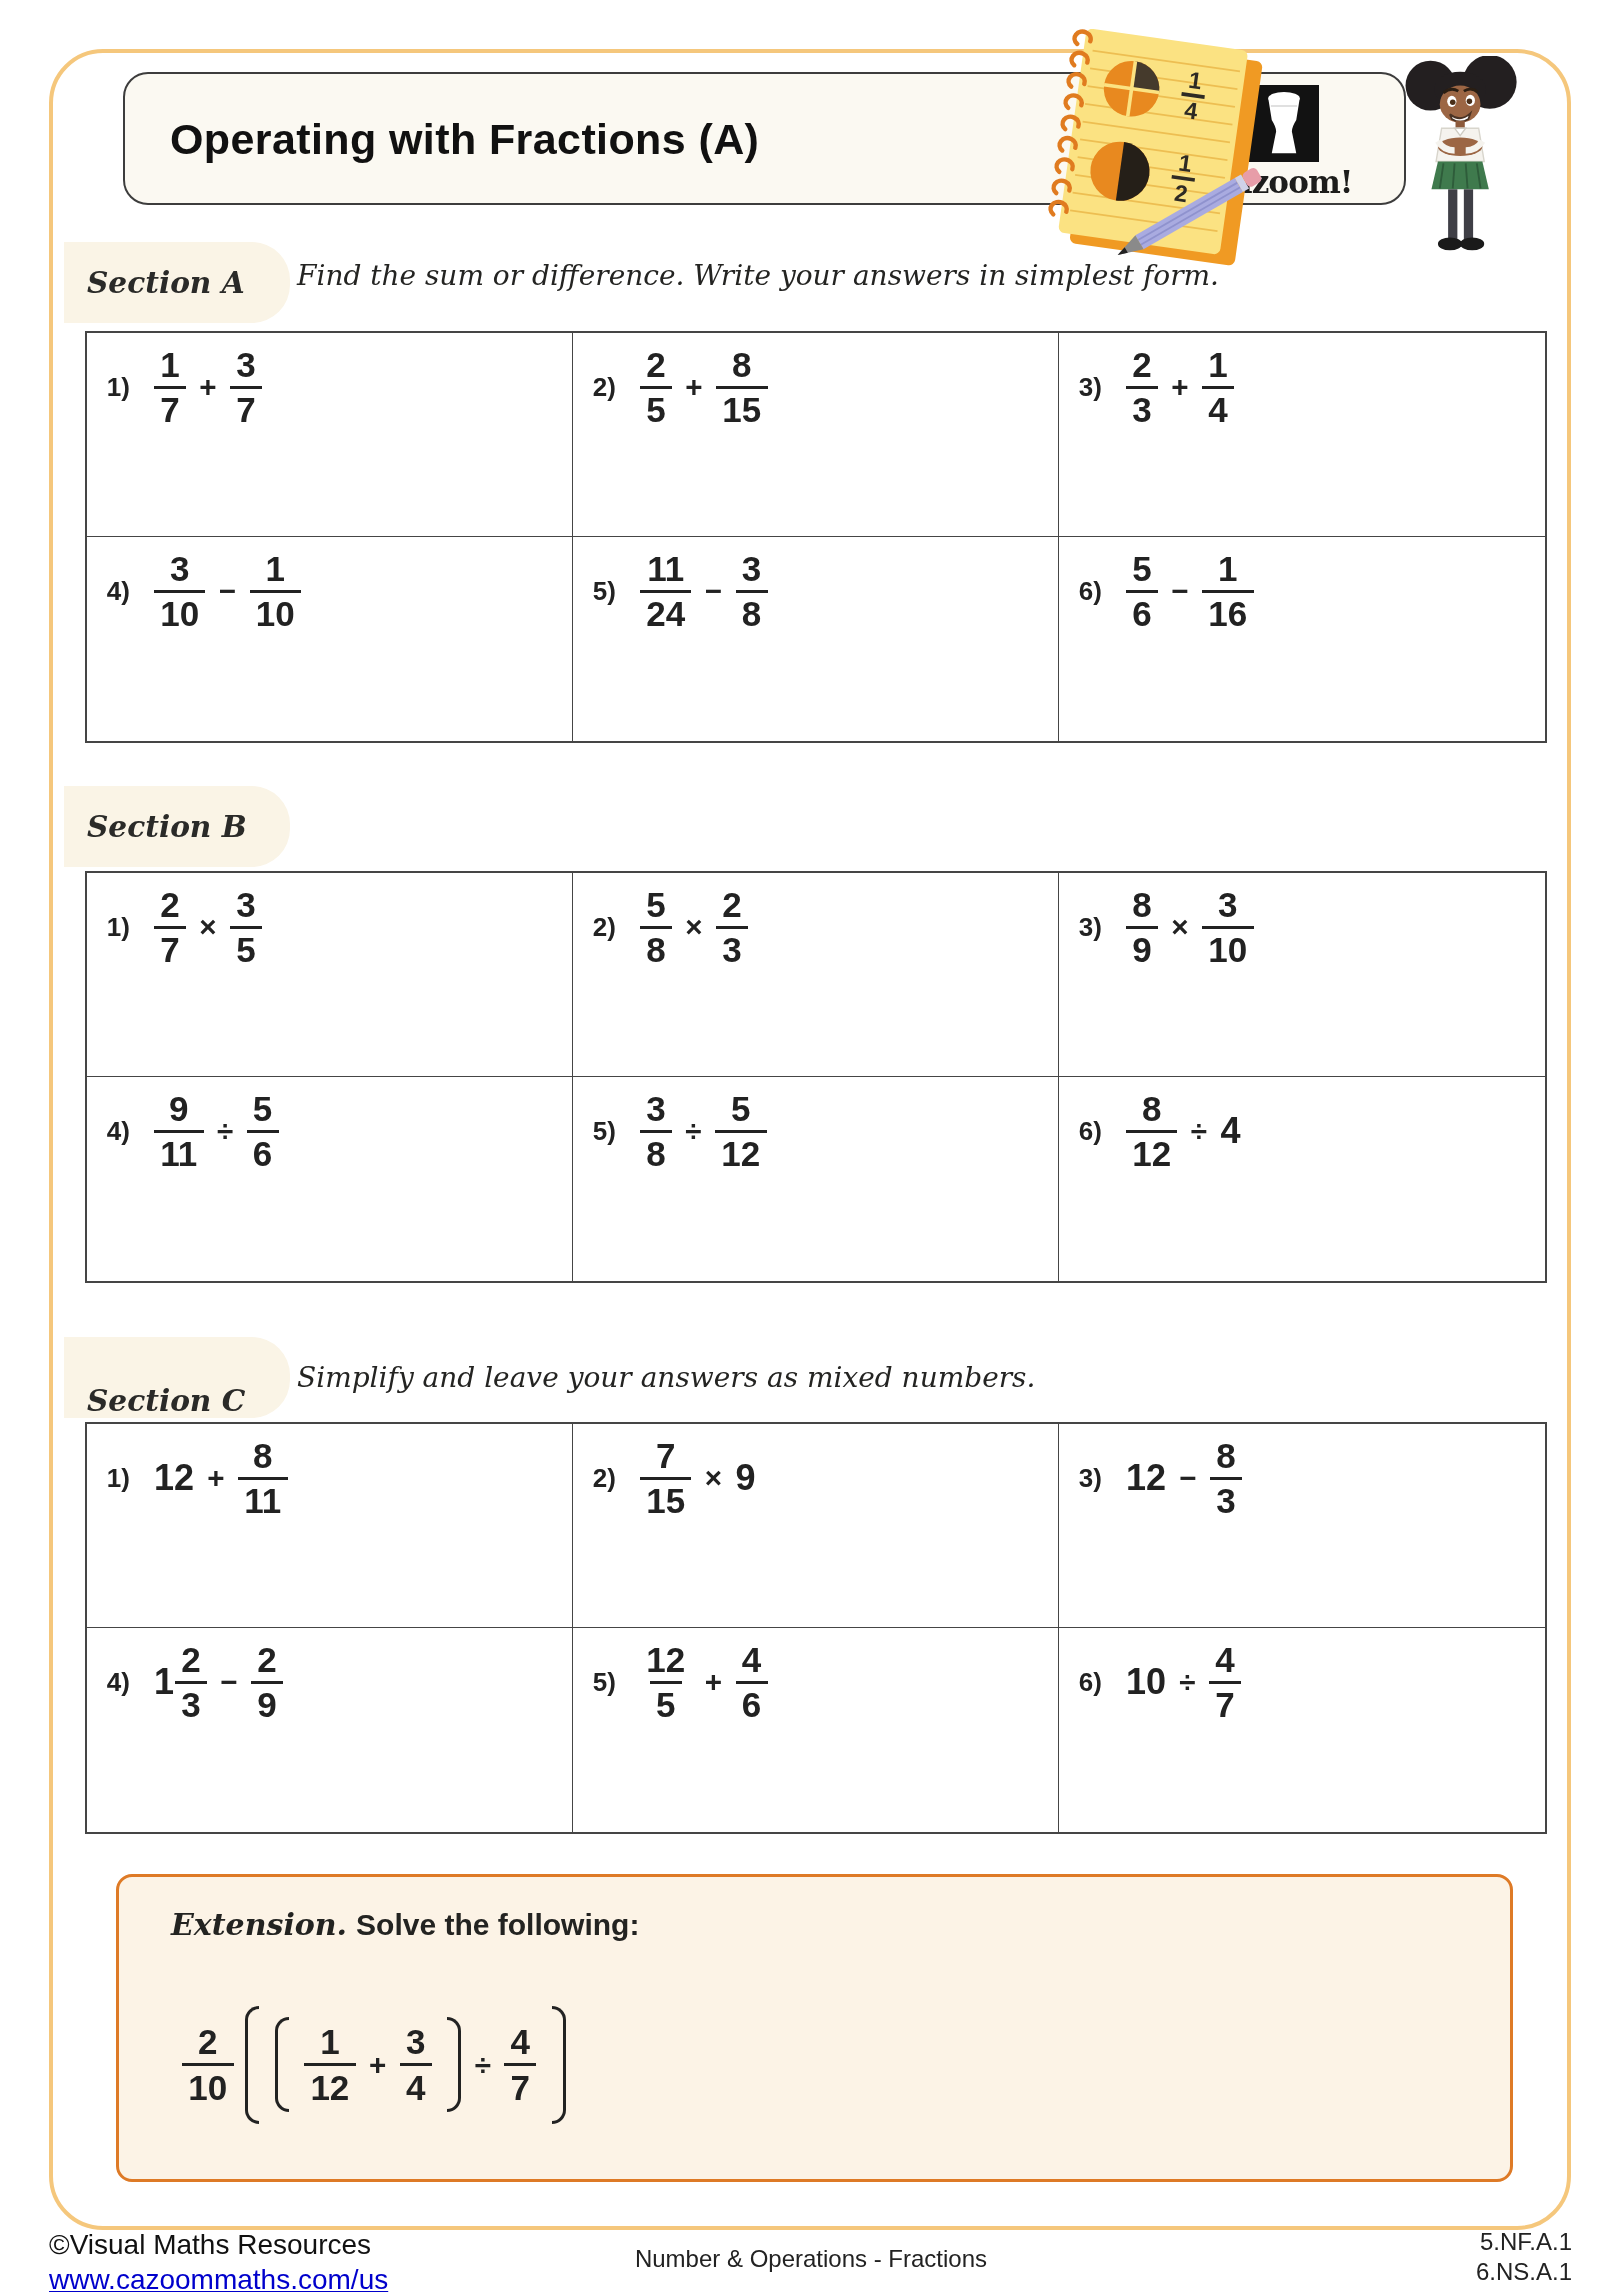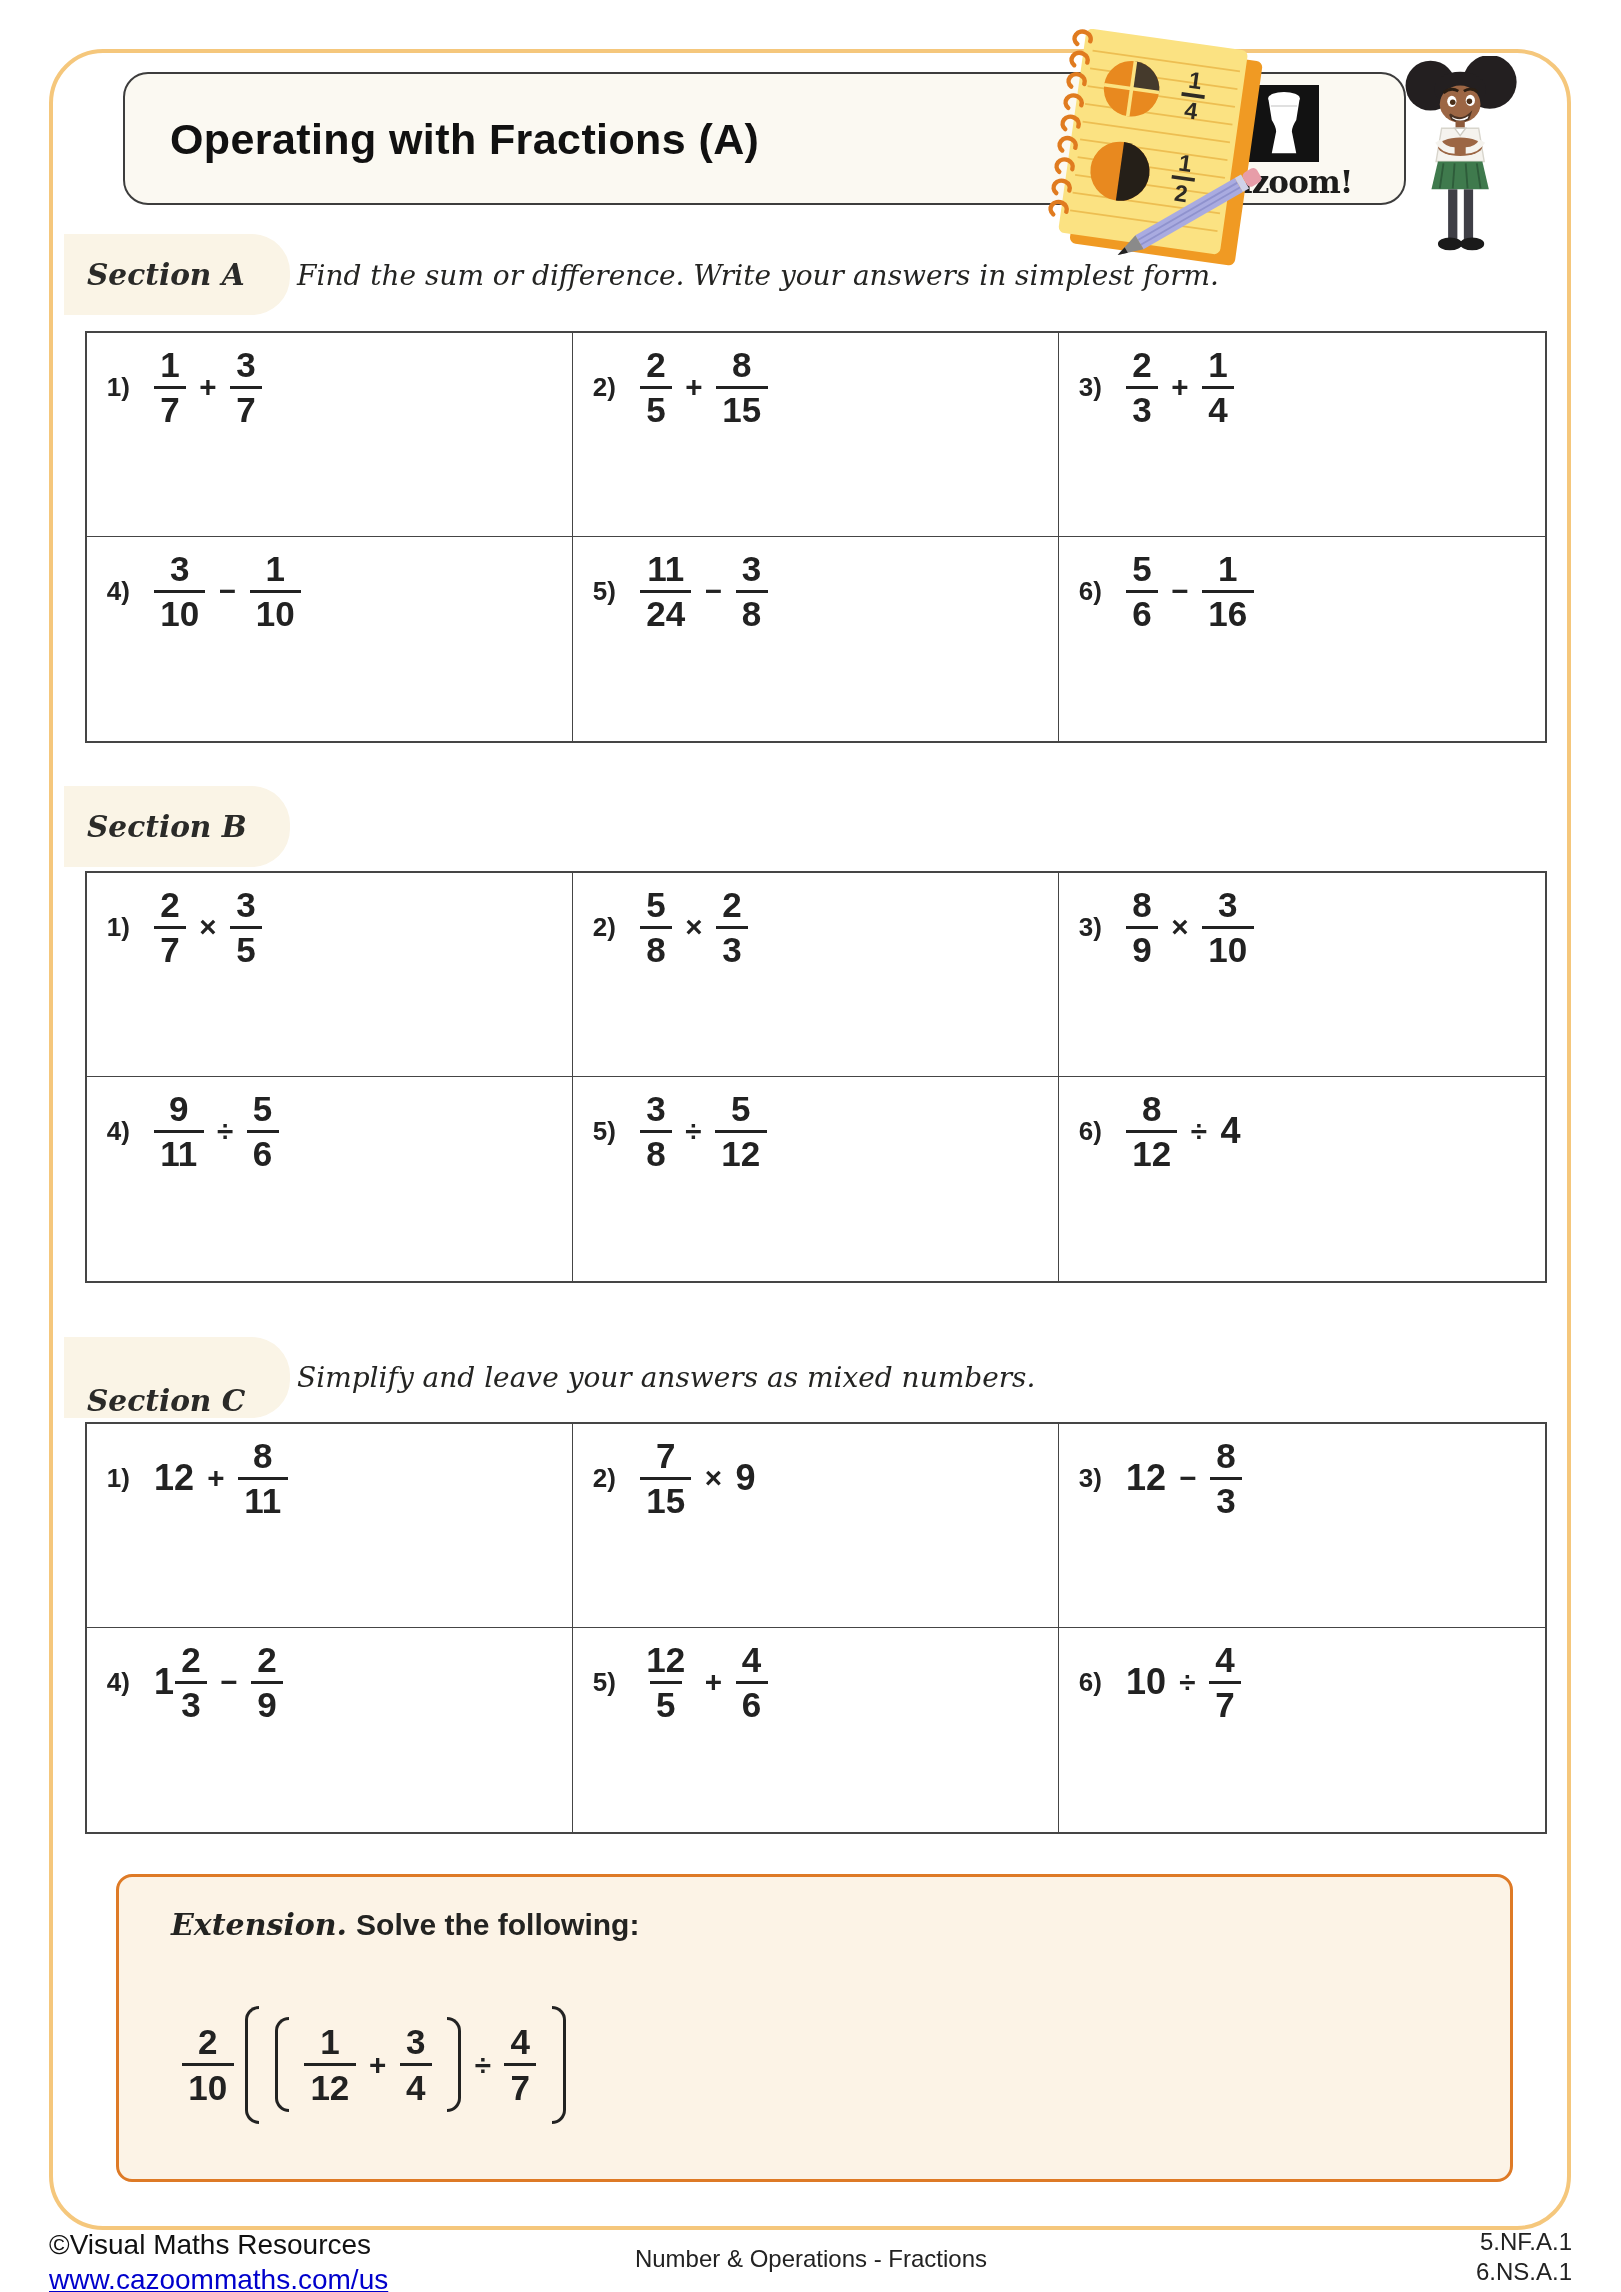--- a/index.html
+++ b/index.html
@@ -195,21 +195,21 @@
         <line x1="74" y1="116" x2="76" y2="143"></line>
           <line x1="86" y1="116" x2="90" y2="143"></line>
       </g>
       <rect x="55" y="144" width="10" height="56" fill="#3F3F46"></rect>
       <rect x="72" y="144" width="10" height="56" fill="#3F3F46"></rect>
       <ellipse cx="57" cy="203" rx="13" ry="7" fill="#1A1A1A"></ellipse>
       <ellipse cx="81" cy="203" rx="13" ry="7" fill="#1A1A1A"></ellipse>
     </svg>
   </div>
 
-  <div class="sec-label-box" style="top:234px;">
+  <div class="sec-label-box" style="top:242px;">
     <span class="sec-label">Section A</span>
   </div>
   <div class="sec-instr" style="top:235px;">Find the sum or difference. Write your answers in simplest form.</div>
   <div class="ptable" style="top:331px;">
       <div class="cell">
         <div class="expr">
           <span class="pnum">1)</span>
           <span class="frac">
             <span class="n">1</span>
             <span class="d">7</span>

